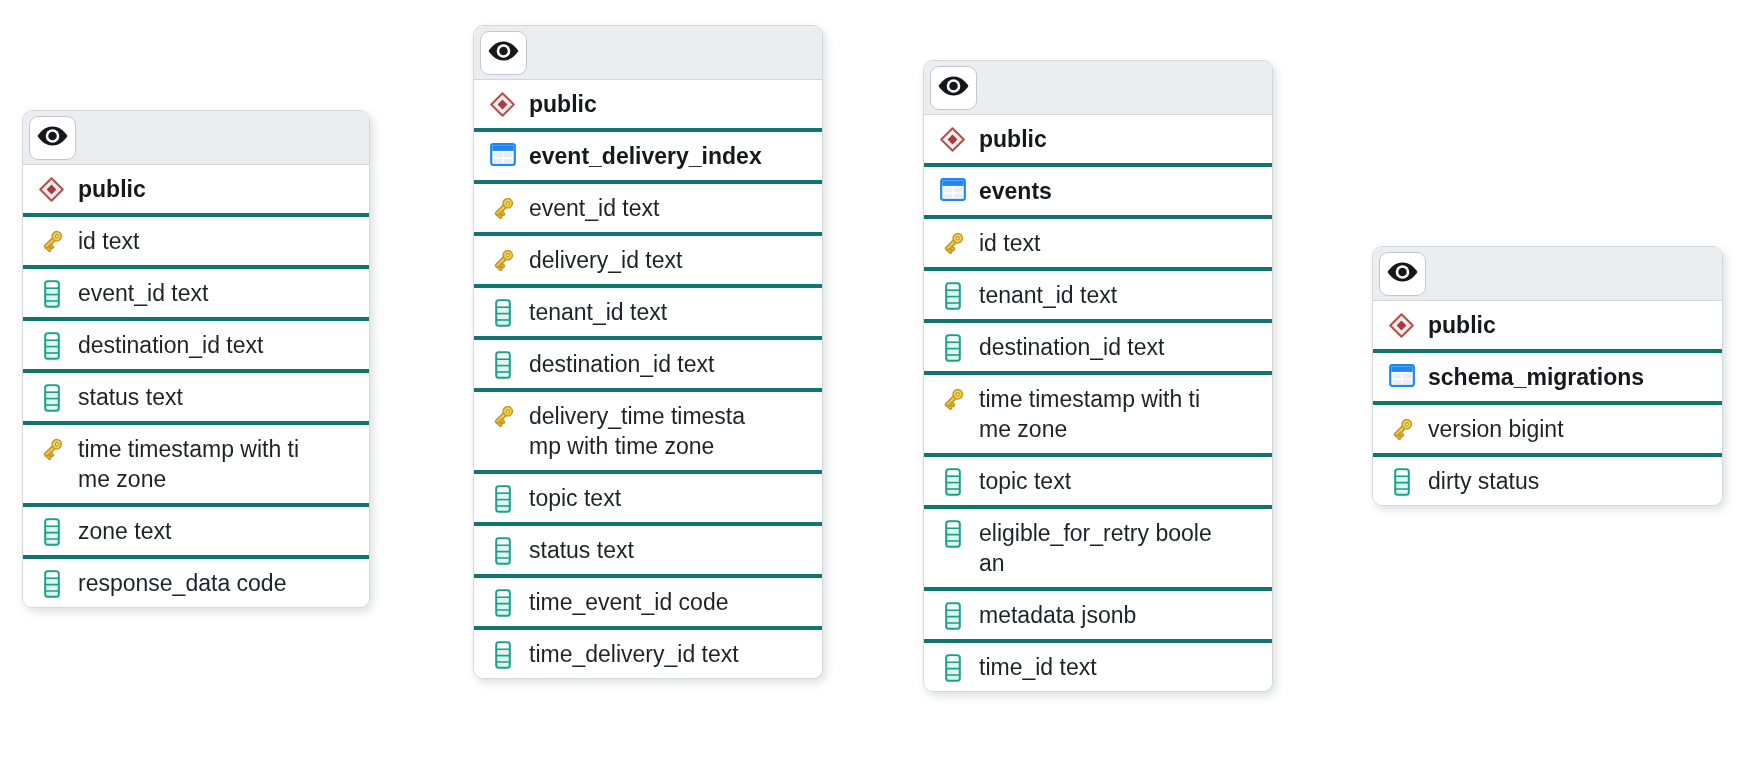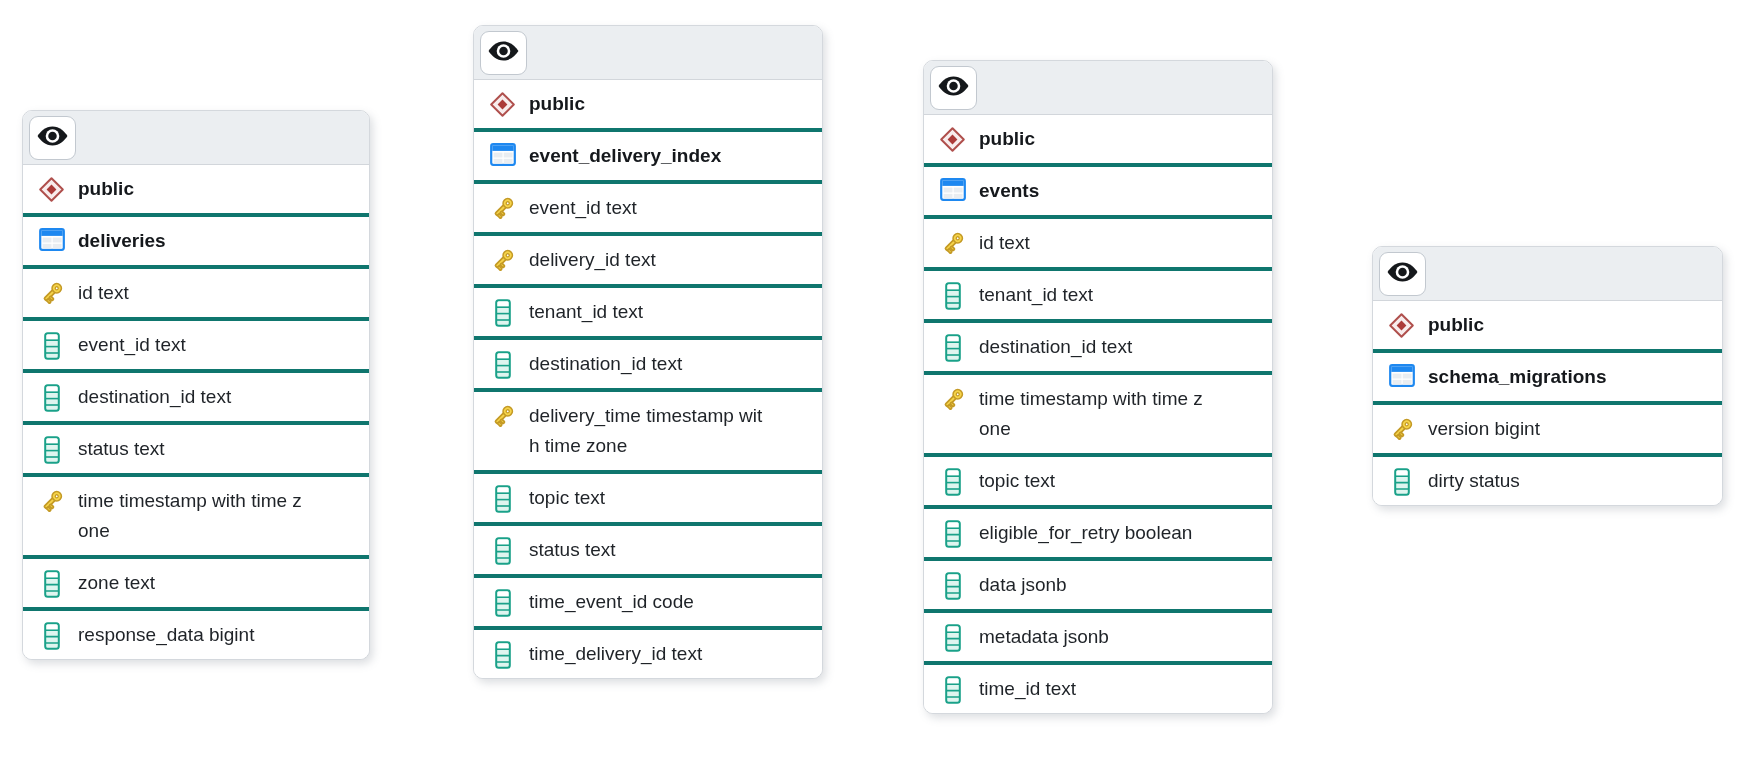--- a/index.html
+++ b/index.html
@@ -57,33 +57,160 @@
   }
   .card-body > .card-row:first-child { border-top: none; }
   .icon-cell {
     width: 27px;
     display: flex;
     justify-content: center;
     flex-shrink: 0;
     margin-top: 2px;
   }
   .row-label {
-    font-size: 19px;
+    font-size: 23px;
     line-height: 30px;
     max-width: 234px;
     word-break: break-all;
     color: #1f2328;
   }
   .row-label.bold { font-weight: 700; color: #15181c; }
 </style>
 </head>
 <body>
 
 <div class="canvas" id="canvas">
   <div class="card" style="left: 22px; top: 110px; width: 348px;">
+    <div class="card-header">
+      <button class="eye-button">
+        <span>
+          <svg width="33" height="24" viewBox="0 0 34 24" aria-hidden="true">
+            <path d="M17 2.2 C10 2.2 4.4 7.4 1.6 12 C4.4 16.6 10 21.8 17 21.8 C24 21.8 29.6 16.6 32.4 12 C29.6 7.4 24 2.2 17 2.2 Z" fill="#15181b"></path>
+            <circle cx="17" cy="12" r="7" fill="#ffffff"></circle>
+            <circle cx="17" cy="12" r="4.4" fill="#15181b"></circle>
+          </svg>
+        </span>
+      </button>
+    </div>
+    <div class="card-body">
+      <div class="card-row">
+        <span class="icon-cell">
+          <svg width="27" height="27" viewBox="0 0 27 27" aria-hidden="true">
+            <path d="M13.5 2.2 L24.8 13.5 L13.5 24.8 L2.2 13.5 Z" fill="#f8ecec" stroke="#b0514e" stroke-width="2" stroke-linejoin="round"></path>
+            <path d="M13.5 8.6 L18.4 13.5 L13.5 18.4 L8.6 13.5 Z" fill="#ac3b39"></path>
+          </svg>
+        </span>
+        <span class="row-label bold">public</span>
+      </div>
+
+  <div class="card-row">
+    <span class="icon-cell">
+      <svg width="26" height="26" viewBox="0 0 26 26" aria-hidden="true">
+        <g transform="rotate(45 13 13)" fill="#f6d44a" stroke="#c49a25" stroke-width="1.7" stroke-linejoin="round">
+          <rect x="11.2" y="9.5" width="3.6" height="13" rx="1.2"></rect>
+          <rect x="14.2" y="16" width="4.4" height="2.4" rx="0.9"></rect>
+          <rect x="14.2" y="19.8" width="4.4" height="2.4" rx="0.9"></rect>
+          <circle cx="13" cy="6.3" r="4.6"></circle>
+          <circle cx="13" cy="6.3" r="1.5" fill="#ffffff" stroke-width="1.2"></circle>
+        </g>
+      </svg>
+    </span>
+
+    <span class="row-label">id text</span>
+  </div>
+
+  <div class="card-row">
+
+    <span class="icon-cell">
+      <svg width="16" height="28" viewBox="0 0 16 28" aria-hidden="true">
+        <rect x="1.2" y="1.2" width="13.6" height="25.6" rx="2.6" fill="#dff5ef" stroke="#1aa189" stroke-width="2"></rect>
+        <rect x="2.6" y="2.6" width="10.8" height="5" rx="1.2" fill="#ffffff"></rect>
+        <line x1="2" y1="8.2" x2="14" y2="8.2" stroke="#1aa189" stroke-width="1.6"></line>
+        <line x1="2" y1="14.6" x2="14" y2="14.6" stroke="#1aa189" stroke-width="1.6"></line>
+        <line x1="2" y1="21" x2="14" y2="21" stroke="#1aa189" stroke-width="1.6"></line>
+      </svg>
+    </span>
+    <span class="row-label">event_id text</span>
+  </div>
+
+  <div class="card-row">
+
+    <span class="icon-cell">
+      <svg width="16" height="28" viewBox="0 0 16 28" aria-hidden="true">
+        <rect x="1.2" y="1.2" width="13.6" height="25.6" rx="2.6" fill="#dff5ef" stroke="#1aa189" stroke-width="2"></rect>
+        <rect x="2.6" y="2.6" width="10.8" height="5" rx="1.2" fill="#ffffff"></rect>
+        <line x1="2" y1="8.2" x2="14" y2="8.2" stroke="#1aa189" stroke-width="1.6"></line>
+        <line x1="2" y1="14.6" x2="14" y2="14.6" stroke="#1aa189" stroke-width="1.6"></line>
+        <line x1="2" y1="21" x2="14" y2="21" stroke="#1aa189" stroke-width="1.6"></line>
+      </svg>
+    </span>
+    <span class="row-label">destination_id text</span>
+  </div>
+
+  <div class="card-row">
+
+    <span class="icon-cell">
+      <svg width="16" height="28" viewBox="0 0 16 28" aria-hidden="true">
+        <rect x="1.2" y="1.2" width="13.6" height="25.6" rx="2.6" fill="#dff5ef" stroke="#1aa189" stroke-width="2"></rect>
+        <rect x="2.6" y="2.6" width="10.8" height="5" rx="1.2" fill="#ffffff"></rect>
+        <line x1="2" y1="8.2" x2="14" y2="8.2" stroke="#1aa189" stroke-width="1.6"></line>
+        <line x1="2" y1="14.6" x2="14" y2="14.6" stroke="#1aa189" stroke-width="1.6"></line>
+        <line x1="2" y1="21" x2="14" y2="21" stroke="#1aa189" stroke-width="1.6"></line>
+      </svg>
+    </span>
+    <span class="row-label">status text</span>
+  </div>
+
+  <div class="card-row">
+    <span class="icon-cell">
+      <svg width="26" height="26" viewBox="0 0 26 26" aria-hidden="true">
+        <g transform="rotate(45 13 13)" fill="#f6d44a" stroke="#c49a25" stroke-width="1.7" stroke-linejoin="round">
+          <rect x="11.2" y="9.5" width="3.6" height="13" rx="1.2"></rect>
+          <rect x="14.2" y="16" width="4.4" height="2.4" rx="0.9"></rect>
+          <rect x="14.2" y="19.8" width="4.4" height="2.4" rx="0.9"></rect>
+          <circle cx="13" cy="6.3" r="4.6"></circle>
+          <circle cx="13" cy="6.3" r="1.5" fill="#ffffff" stroke-width="1.2"></circle>
+        </g>
+      </svg>
+    </span>
+
+    <span class="row-label">time timestamp with time zone</span>
+  </div>
+
+  <div class="card-row">
+
+    <span class="icon-cell">
+      <svg width="16" height="28" viewBox="0 0 16 28" aria-hidden="true">
+        <rect x="1.2" y="1.2" width="13.6" height="25.6" rx="2.6" fill="#dff5ef" stroke="#1aa189" stroke-width="2"></rect>
+        <rect x="2.6" y="2.6" width="10.8" height="5" rx="1.2" fill="#ffffff"></rect>
+        <line x1="2" y1="8.2" x2="14" y2="8.2" stroke="#1aa189" stroke-width="1.6"></line>
+        <line x1="2" y1="14.6" x2="14" y2="14.6" stroke="#1aa189" stroke-width="1.6"></line>
+        <line x1="2" y1="21" x2="14" y2="21" stroke="#1aa189" stroke-width="1.6"></line>
+      </svg>
+    </span>
+    <span class="row-label">zone text</span>
+  </div>
+
+  <div class="card-row">
+
+    <span class="icon-cell">
+      <svg width="16" height="28" viewBox="0 0 16 28" aria-hidden="true">
+        <rect x="1.2" y="1.2" width="13.6" height="25.6" rx="2.6" fill="#dff5ef" stroke="#1aa189" stroke-width="2"></rect>
+        <rect x="2.6" y="2.6" width="10.8" height="5" rx="1.2" fill="#ffffff"></rect>
+        <line x1="2" y1="8.2" x2="14" y2="8.2" stroke="#1aa189" stroke-width="1.6"></line>
+        <line x1="2" y1="14.6" x2="14" y2="14.6" stroke="#1aa189" stroke-width="1.6"></line>
+        <line x1="2" y1="21" x2="14" y2="21" stroke="#1aa189" stroke-width="1.6"></line>
+      </svg>
+    </span>
+    <span class="row-label">response_data code</span>
+  </div>
+</div>
+  </div>
+
+  <div class="card" style="left: 473px; top: 25px; width: 350px;">
     <div class="card-header">
       <button class="eye-button">
         <span>
           <svg width="33" height="24" viewBox="0 0 34 24" aria-hidden="true">
             <path d="M17 2.2 C10 2.2 4.4 7.4 1.6 12 C4.4 16.6 10 21.8 17 21.8 C24 21.8 29.6 16.6 32.4 12 C29.6 7.4 24 2.2 17 2.2 Z" fill="#15181b"></path>
             <circle cx="17" cy="12" r="7" fill="#ffffff"></circle>
             <circle cx="17" cy="12" r="4.4" fill="#15181b"></circle>
           </svg>
         </span>
       </button>
@@ -102,128 +229,159 @@
         <span class="icon-cell">
           <svg width="26" height="23" viewBox="0 0 26 23" aria-hidden="true">
             <rect x="1.2" y="1.2" width="23.6" height="20.6" rx="2" fill="#ffffff" stroke="#1e88f0" stroke-width="2.2"></rect>
             <rect x="2.3" y="2.3" width="21.4" height="5.6" fill="#1e88f0"></rect>
             <rect x="3.6" y="9.6" width="8.9" height="4.9" fill="#e9edf1"></rect>
             <rect x="13.7" y="9.6" width="8.9" height="4.9" fill="#e9edf1"></rect>
             <rect x="3.6" y="15.8" width="8.9" height="4.9" fill="#e9edf1"></rect>
             <rect x="13.7" y="15.8" width="8.9" height="4.9" fill="#e9edf1"></rect>
           </svg>
         </span>
-        <span class="row-label bold">deliveries</span>
+        <span class="row-label bold">event_delivery_index</span>
       </div>
 
   <div class="card-row">
     <span class="icon-cell">
       <svg width="26" height="26" viewBox="0 0 26 26" aria-hidden="true">
         <g transform="rotate(45 13 13)" fill="#f6d44a" stroke="#c49a25" stroke-width="1.7" stroke-linejoin="round">
           <rect x="11.2" y="9.5" width="3.6" height="13" rx="1.2"></rect>
           <rect x="14.2" y="16" width="4.4" height="2.4" rx="0.9"></rect>
           <rect x="14.2" y="19.8" width="4.4" height="2.4" rx="0.9"></rect>
           <circle cx="13" cy="6.3" r="4.6"></circle>
           <circle cx="13" cy="6.3" r="1.5" fill="#ffffff" stroke-width="1.2"></circle>
         </g>
       </svg>
     </span>
 
-    <span class="row-label">id text</span>
-  </div>
-
-  <div class="card-row">
-
-    <span class="icon-cell">
-      <svg width="16" height="28" viewBox="0 0 16 28" aria-hidden="true">
-        <rect x="1.2" y="1.2" width="13.6" height="25.6" rx="2.6" fill="#dff5ef" stroke="#1aa189" stroke-width="2"></rect>
-        <rect x="2.6" y="2.6" width="10.8" height="5" rx="1.2" fill="#ffffff"></rect>
-        <line x1="2" y1="8.2" x2="14" y2="8.2" stroke="#1aa189" stroke-width="1.6"></line>
-        <line x1="2" y1="14.6" x2="14" y2="14.6" stroke="#1aa189" stroke-width="1.6"></line>
-        <line x1="2" y1="21" x2="14" y2="21" stroke="#1aa189" stroke-width="1.6"></line>
-      </svg>
-    </span>
     <span class="row-label">event_id text</span>
   </div>
 
   <div class="card-row">
+    <span class="icon-cell">
+      <svg width="26" height="26" viewBox="0 0 26 26" aria-hidden="true">
+        <g transform="rotate(45 13 13)" fill="#f6d44a" stroke="#c49a25" stroke-width="1.7" stroke-linejoin="round">
+          <rect x="11.2" y="9.5" width="3.6" height="13" rx="1.2"></rect>
+          <rect x="14.2" y="16" width="4.4" height="2.4" rx="0.9"></rect>
+          <rect x="14.2" y="19.8" width="4.4" height="2.4" rx="0.9"></rect>
+          <circle cx="13" cy="6.3" r="4.6"></circle>
+          <circle cx="13" cy="6.3" r="1.5" fill="#ffffff" stroke-width="1.2"></circle>
+        </g>
+      </svg>
+    </span>
+
+    <span class="row-label">delivery_id text</span>
+  </div>
+
+  <div class="card-row">
+
+    <span class="icon-cell">
+      <svg width="16" height="28" viewBox="0 0 16 28" aria-hidden="true">
+        <rect x="1.2" y="1.2" width="13.6" height="25.6" rx="2.6" fill="#dff5ef" stroke="#1aa189" stroke-width="2"></rect>
+        <rect x="2.6" y="2.6" width="10.8" height="5" rx="1.2" fill="#ffffff"></rect>
+        <line x1="2" y1="8.2" x2="14" y2="8.2" stroke="#1aa189" stroke-width="1.6"></line>
+        <line x1="2" y1="14.6" x2="14" y2="14.6" stroke="#1aa189" stroke-width="1.6"></line>
+        <line x1="2" y1="21" x2="14" y2="21" stroke="#1aa189" stroke-width="1.6"></line>
+      </svg>
+    </span>
+    <span class="row-label">tenant_id text</span>
+  </div>
+
+  <div class="card-row">
 
     <span class="icon-cell">
       <svg width="16" height="28" viewBox="0 0 16 28" aria-hidden="true">
         <rect x="1.2" y="1.2" width="13.6" height="25.6" rx="2.6" fill="#dff5ef" stroke="#1aa189" stroke-width="2"></rect>
         <rect x="2.6" y="2.6" width="10.8" height="5" rx="1.2" fill="#ffffff"></rect>
         <line x1="2" y1="8.2" x2="14" y2="8.2" stroke="#1aa189" stroke-width="1.6"></line>
         <line x1="2" y1="14.6" x2="14" y2="14.6" stroke="#1aa189" stroke-width="1.6"></line>
         <line x1="2" y1="21" x2="14" y2="21" stroke="#1aa189" stroke-width="1.6"></line>
       </svg>
     </span>
     <span class="row-label">destination_id text</span>
   </div>
 
+
+  <div class="card-row">
+    <span class="icon-cell">
+      <svg width="26" height="26" viewBox="0 0 26 26" aria-hidden="true">
+        <g transform="rotate(45 13 13)" fill="#f6d44a" stroke="#c49a25" stroke-width="1.7" stroke-linejoin="round">
+          <rect x="11.2" y="9.5" width="3.6" height="13" rx="1.2"></rect>
+          <rect x="14.2" y="16" width="4.4" height="2.4" rx="0.9"></rect>
+          <rect x="14.2" y="19.8" width="4.4" height="2.4" rx="0.9"></rect>
+          <circle cx="13" cy="6.3" r="4.6"></circle>
+          <circle cx="13" cy="6.3" r="1.5" fill="#ffffff" stroke-width="1.2"></circle>
+        </g>
+      </svg>
+    </span>
+
+    <span class="row-label">delivery_time timestamp with time zone</span>
+  </div>
+
+  <div class="card-row">
+
+    <span class="icon-cell">
+      <svg width="16" height="28" viewBox="0 0 16 28" aria-hidden="true">
+        <rect x="1.2" y="1.2" width="13.6" height="25.6" rx="2.6" fill="#dff5ef" stroke="#1aa189" stroke-width="2"></rect>
+        <rect x="2.6" y="2.6" width="10.8" height="5" rx="1.2" fill="#ffffff"></rect>
+        <line x1="2" y1="8.2" x2="14" y2="8.2" stroke="#1aa189" stroke-width="1.6"></line>
+        <line x1="2" y1="14.6" x2="14" y2="14.6" stroke="#1aa189" stroke-width="1.6"></line>
+        <line x1="2" y1="21" x2="14" y2="21" stroke="#1aa189" stroke-width="1.6"></line>
+      </svg>
+    </span>
+    <span class="row-label">topic text</span>
+  </div>
+
   <div class="card-row">
 
     <span class="icon-cell">
       <svg width="16" height="28" viewBox="0 0 16 28" aria-hidden="true">
         <rect x="1.2" y="1.2" width="13.6" height="25.6" rx="2.6" fill="#dff5ef" stroke="#1aa189" stroke-width="2"></rect>
         <rect x="2.6" y="2.6" width="10.8" height="5" rx="1.2" fill="#ffffff"></rect>
         <line x1="2" y1="8.2" x2="14" y2="8.2" stroke="#1aa189" stroke-width="1.6"></line>
         <line x1="2" y1="14.6" x2="14" y2="14.6" stroke="#1aa189" stroke-width="1.6"></line>
         <line x1="2" y1="21" x2="14" y2="21" stroke="#1aa189" stroke-width="1.6"></line>
       </svg>
     </span>
     <span class="row-label">status text</span>
   </div>
 
   <div class="card-row">
-    <span class="icon-cell">
-      <svg width="26" height="26" viewBox="0 0 26 26" aria-hidden="true">
-        <g transform="rotate(45 13 13)" fill="#f6d44a" stroke="#c49a25" stroke-width="1.7" stroke-linejoin="round">
-          <rect x="11.2" y="9.5" width="3.6" height="13" rx="1.2"></rect>
-          <rect x="14.2" y="16" width="4.4" height="2.4" rx="0.9"></rect>
-          <rect x="14.2" y="19.8" width="4.4" height="2.4" rx="0.9"></rect>
-          <circle cx="13" cy="6.3" r="4.6"></circle>
-          <circle cx="13" cy="6.3" r="1.5" fill="#ffffff" stroke-width="1.2"></circle>
-        </g>
-      </svg>
-    </span>
-
-    <span class="row-label">time timestamp with time zone</span>
-  </div>
-
-  <div class="card-row">
-
-    <span class="icon-cell">
-      <svg width="16" height="28" viewBox="0 0 16 28" aria-hidden="true">
-        <rect x="1.2" y="1.2" width="13.6" height="25.6" rx="2.6" fill="#dff5ef" stroke="#1aa189" stroke-width="2"></rect>
-        <rect x="2.6" y="2.6" width="10.8" height="5" rx="1.2" fill="#ffffff"></rect>
-        <line x1="2" y1="8.2" x2="14" y2="8.2" stroke="#1aa189" stroke-width="1.6"></line>
-        <line x1="2" y1="14.6" x2="14" y2="14.6" stroke="#1aa189" stroke-width="1.6"></line>
-        <line x1="2" y1="21" x2="14" y2="21" stroke="#1aa189" stroke-width="1.6"></line>
-      </svg>
-    </span>
-    <span class="row-label">zone text</span>
-  </div>
-
-  <div class="card-row">
-
-    <span class="icon-cell">
-      <svg width="16" height="28" viewBox="0 0 16 28" aria-hidden="true">
-        <rect x="1.2" y="1.2" width="13.6" height="25.6" rx="2.6" fill="#dff5ef" stroke="#1aa189" stroke-width="2"></rect>
-        <rect x="2.6" y="2.6" width="10.8" height="5" rx="1.2" fill="#ffffff"></rect>
-        <line x1="2" y1="8.2" x2="14" y2="8.2" stroke="#1aa189" stroke-width="1.6"></line>
-        <line x1="2" y1="14.6" x2="14" y2="14.6" stroke="#1aa189" stroke-width="1.6"></line>
-        <line x1="2" y1="21" x2="14" y2="21" stroke="#1aa189" stroke-width="1.6"></line>
-      </svg>
-    </span>
-    <span class="row-label">response_data bigint</span>
+
+    <span class="icon-cell">
+      <svg width="16" height="28" viewBox="0 0 16 28" aria-hidden="true">
+        <rect x="1.2" y="1.2" width="13.6" height="25.6" rx="2.6" fill="#dff5ef" stroke="#1aa189" stroke-width="2"></rect>
+        <rect x="2.6" y="2.6" width="10.8" height="5" rx="1.2" fill="#ffffff"></rect>
+        <line x1="2" y1="8.2" x2="14" y2="8.2" stroke="#1aa189" stroke-width="1.6"></line>
+        <line x1="2" y1="14.6" x2="14" y2="14.6" stroke="#1aa189" stroke-width="1.6"></line>
+        <line x1="2" y1="21" x2="14" y2="21" stroke="#1aa189" stroke-width="1.6"></line>
+      </svg>
+    </span>
+    <span class="row-label">time_event_id code</span>
+  </div>
+
+  <div class="card-row">
+
+    <span class="icon-cell">
+      <svg width="16" height="28" viewBox="0 0 16 28" aria-hidden="true">
+        <rect x="1.2" y="1.2" width="13.6" height="25.6" rx="2.6" fill="#dff5ef" stroke="#1aa189" stroke-width="2"></rect>
+        <rect x="2.6" y="2.6" width="10.8" height="5" rx="1.2" fill="#ffffff"></rect>
+        <line x1="2" y1="8.2" x2="14" y2="8.2" stroke="#1aa189" stroke-width="1.6"></line>
+        <line x1="2" y1="14.6" x2="14" y2="14.6" stroke="#1aa189" stroke-width="1.6"></line>
+        <line x1="2" y1="21" x2="14" y2="21" stroke="#1aa189" stroke-width="1.6"></line>
+      </svg>
+    </span>
+    <span class="row-label">time_delivery_id text</span>
   </div>
 </div>
   </div>
 
-  <div class="card" style="left: 473px; top: 25px; width: 350px;">
+  <div class="card" style="left: 923px; top: 60px; width: 350px;">
     <div class="card-header">
       <button class="eye-button">
         <span>
           <svg width="33" height="24" viewBox="0 0 34 24" aria-hidden="true">
             <path d="M17 2.2 C10 2.2 4.4 7.4 1.6 12 C4.4 16.6 10 21.8 17 21.8 C24 21.8 29.6 16.6 32.4 12 C29.6 7.4 24 2.2 17 2.2 Z" fill="#15181b"></path>
             <circle cx="17" cy="12" r="7" fill="#ffffff"></circle>
             <circle cx="17" cy="12" r="4.4" fill="#15181b"></circle>
           </svg>
         </span>
       </button>
@@ -242,53 +400,37 @@
         <span class="icon-cell">
           <svg width="26" height="23" viewBox="0 0 26 23" aria-hidden="true">
             <rect x="1.2" y="1.2" width="23.6" height="20.6" rx="2" fill="#ffffff" stroke="#1e88f0" stroke-width="2.2"></rect>
             <rect x="2.3" y="2.3" width="21.4" height="5.6" fill="#1e88f0"></rect>
             <rect x="3.6" y="9.6" width="8.9" height="4.9" fill="#e9edf1"></rect>
             <rect x="13.7" y="9.6" width="8.9" height="4.9" fill="#e9edf1"></rect>
             <rect x="3.6" y="15.8" width="8.9" height="4.9" fill="#e9edf1"></rect>
             <rect x="13.7" y="15.8" width="8.9" height="4.9" fill="#e9edf1"></rect>
           </svg>
         </span>
-        <span class="row-label bold">event_delivery_index</span>
+        <span class="row-label bold">events</span>
       </div>
 
   <div class="card-row">
     <span class="icon-cell">
       <svg width="26" height="26" viewBox="0 0 26 26" aria-hidden="true">
         <g transform="rotate(45 13 13)" fill="#f6d44a" stroke="#c49a25" stroke-width="1.7" stroke-linejoin="round">
           <rect x="11.2" y="9.5" width="3.6" height="13" rx="1.2"></rect>
           <rect x="14.2" y="16" width="4.4" height="2.4" rx="0.9"></rect>
           <rect x="14.2" y="19.8" width="4.4" height="2.4" rx="0.9"></rect>
           <circle cx="13" cy="6.3" r="4.6"></circle>
           <circle cx="13" cy="6.3" r="1.5" fill="#ffffff" stroke-width="1.2"></circle>
         </g>
       </svg>
     </span>
 
-    <span class="row-label">event_id text</span>
-  </div>
-
-  <div class="card-row">
-    <span class="icon-cell">
-      <svg width="26" height="26" viewBox="0 0 26 26" aria-hidden="true">
-        <g transform="rotate(45 13 13)" fill="#f6d44a" stroke="#c49a25" stroke-width="1.7" stroke-linejoin="round">
-          <rect x="11.2" y="9.5" width="3.6" height="13" rx="1.2"></rect>
-          <rect x="14.2" y="16" width="4.4" height="2.4" rx="0.9"></rect>
-          <rect x="14.2" y="19.8" width="4.4" height="2.4" rx="0.9"></rect>
-          <circle cx="13" cy="6.3" r="4.6"></circle>
-          <circle cx="13" cy="6.3" r="1.5" fill="#ffffff" stroke-width="1.2"></circle>
-        </g>
-      </svg>
-    </span>
-
-    <span class="row-label">delivery_id text</span>
+    <span class="row-label">id text</span>
   </div>
 
   <div class="card-row">
 
     <span class="icon-cell">
       <svg width="16" height="28" viewBox="0 0 16 28" aria-hidden="true">
         <rect x="1.2" y="1.2" width="13.6" height="25.6" rx="2.6" fill="#dff5ef" stroke="#1aa189" stroke-width="2"></rect>
         <rect x="2.6" y="2.6" width="10.8" height="5" rx="1.2" fill="#ffffff"></rect>
         <line x1="2" y1="8.2" x2="14" y2="8.2" stroke="#1aa189" stroke-width="1.6"></line>
         <line x1="2" y1="14.6" x2="14" y2="14.6" stroke="#1aa189" stroke-width="1.6"></line>
@@ -305,35 +447,34 @@
         <rect x="1.2" y="1.2" width="13.6" height="25.6" rx="2.6" fill="#dff5ef" stroke="#1aa189" stroke-width="2"></rect>
         <rect x="2.6" y="2.6" width="10.8" height="5" rx="1.2" fill="#ffffff"></rect>
         <line x1="2" y1="8.2" x2="14" y2="8.2" stroke="#1aa189" stroke-width="1.6"></line>
         <line x1="2" y1="14.6" x2="14" y2="14.6" stroke="#1aa189" stroke-width="1.6"></line>
         <line x1="2" y1="21" x2="14" y2="21" stroke="#1aa189" stroke-width="1.6"></line>
       </svg>
     </span>
     <span class="row-label">destination_id text</span>
   </div>
 
-
-  <div class="card-row">
-    <span class="icon-cell">
-      <svg width="26" height="26" viewBox="0 0 26 26" aria-hidden="true">
-        <g transform="rotate(45 13 13)" fill="#f6d44a" stroke="#c49a25" stroke-width="1.7" stroke-linejoin="round">
-          <rect x="11.2" y="9.5" width="3.6" height="13" rx="1.2"></rect>
-          <rect x="14.2" y="16" width="4.4" height="2.4" rx="0.9"></rect>
-          <rect x="14.2" y="19.8" width="4.4" height="2.4" rx="0.9"></rect>
-          <circle cx="13" cy="6.3" r="4.6"></circle>
-          <circle cx="13" cy="6.3" r="1.5" fill="#ffffff" stroke-width="1.2"></circle>
-        </g>
-      </svg>
-    </span>
-
-    <span class="row-label">delivery_time timestamp with time zone</span>
+  <div class="card-row">
+    <span class="icon-cell">
+      <svg width="26" height="26" viewBox="0 0 26 26" aria-hidden="true">
+        <g transform="rotate(45 13 13)" fill="#f6d44a" stroke="#c49a25" stroke-width="1.7" stroke-linejoin="round">
+          <rect x="11.2" y="9.5" width="3.6" height="13" rx="1.2"></rect>
+          <rect x="14.2" y="16" width="4.4" height="2.4" rx="0.9"></rect>
+          <rect x="14.2" y="19.8" width="4.4" height="2.4" rx="0.9"></rect>
+          <circle cx="13" cy="6.3" r="4.6"></circle>
+          <circle cx="13" cy="6.3" r="1.5" fill="#ffffff" stroke-width="1.2"></circle>
+        </g>
+      </svg>
+    </span>
+
+    <span class="row-label">time timestamp with time zone</span>
   </div>
 
   <div class="card-row">
 
     <span class="icon-cell">
       <svg width="16" height="28" viewBox="0 0 16 28" aria-hidden="true">
         <rect x="1.2" y="1.2" width="13.6" height="25.6" rx="2.6" fill="#dff5ef" stroke="#1aa189" stroke-width="2"></rect>
         <rect x="2.6" y="2.6" width="10.8" height="5" rx="1.2" fill="#ffffff"></rect>
         <line x1="2" y1="8.2" x2="14" y2="8.2" stroke="#1aa189" stroke-width="1.6"></line>
         <line x1="2" y1="14.6" x2="14" y2="14.6" stroke="#1aa189" stroke-width="1.6"></line>
@@ -347,54 +488,55 @@
 
     <span class="icon-cell">
       <svg width="16" height="28" viewBox="0 0 16 28" aria-hidden="true">
         <rect x="1.2" y="1.2" width="13.6" height="25.6" rx="2.6" fill="#dff5ef" stroke="#1aa189" stroke-width="2"></rect>
         <rect x="2.6" y="2.6" width="10.8" height="5" rx="1.2" fill="#ffffff"></rect>
         <line x1="2" y1="8.2" x2="14" y2="8.2" stroke="#1aa189" stroke-width="1.6"></line>
         <line x1="2" y1="14.6" x2="14" y2="14.6" stroke="#1aa189" stroke-width="1.6"></line>
         <line x1="2" y1="21" x2="14" y2="21" stroke="#1aa189" stroke-width="1.6"></line>
       </svg>
     </span>
-    <span class="row-label">status text</span>
-  </div>
-
-  <div class="card-row">
-
-    <span class="icon-cell">
-      <svg width="16" height="28" viewBox="0 0 16 28" aria-hidden="true">
-        <rect x="1.2" y="1.2" width="13.6" height="25.6" rx="2.6" fill="#dff5ef" stroke="#1aa189" stroke-width="2"></rect>
-        <rect x="2.6" y="2.6" width="10.8" height="5" rx="1.2" fill="#ffffff"></rect>
-        <line x1="2" y1="8.2" x2="14" y2="8.2" stroke="#1aa189" stroke-width="1.6"></line>
-        <line x1="2" y1="14.6" x2="14" y2="14.6" stroke="#1aa189" stroke-width="1.6"></line>
-        <line x1="2" y1="21" x2="14" y2="21" stroke="#1aa189" stroke-width="1.6"></line>
-      </svg>
-    </span>
-    <span class="row-label">time_event_id code</span>
-  </div>
-
-  <div class="card-row">
-
-    <span class="icon-cell">
-      <svg width="16" height="28" viewBox="0 0 16 28" aria-hidden="true">
-        <rect x="1.2" y="1.2" width="13.6" height="25.6" rx="2.6" fill="#dff5ef" stroke="#1aa189" stroke-width="2"></rect>
-        <rect x="2.6" y="2.6" width="10.8" height="5" rx="1.2" fill="#ffffff"></rect>
-        <line x1="2" y1="8.2" x2="14" y2="8.2" stroke="#1aa189" stroke-width="1.6"></line>
-        <line x1="2" y1="14.6" x2="14" y2="14.6" stroke="#1aa189" stroke-width="1.6"></line>
-        <line x1="2" y1="21" x2="14" y2="21" stroke="#1aa189" stroke-width="1.6"></line>
-      </svg>
-    </span>
-    <span class="row-label">time_delivery_id text</span>
+    <span class="row-label">eligible_for_retry boolean</span>
+  </div>
+
+
+  <div class="card-row">
+
+    <span class="icon-cell">
+      <svg width="16" height="28" viewBox="0 0 16 28" aria-hidden="true">
+        <rect x="1.2" y="1.2" width="13.6" height="25.6" rx="2.6" fill="#dff5ef" stroke="#1aa189" stroke-width="2"></rect>
+        <rect x="2.6" y="2.6" width="10.8" height="5" rx="1.2" fill="#ffffff"></rect>
+        <line x1="2" y1="8.2" x2="14" y2="8.2" stroke="#1aa189" stroke-width="1.6"></line>
+        <line x1="2" y1="14.6" x2="14" y2="14.6" stroke="#1aa189" stroke-width="1.6"></line>
+        <line x1="2" y1="21" x2="14" y2="21" stroke="#1aa189" stroke-width="1.6"></line>
+      </svg>
+    </span>
+    <span class="row-label">metadata jsonb</span>
+  </div>
+
+  <div class="card-row">
+
+    <span class="icon-cell">
+      <svg width="16" height="28" viewBox="0 0 16 28" aria-hidden="true">
+        <rect x="1.2" y="1.2" width="13.6" height="25.6" rx="2.6" fill="#dff5ef" stroke="#1aa189" stroke-width="2"></rect>
+        <rect x="2.6" y="2.6" width="10.8" height="5" rx="1.2" fill="#ffffff"></rect>
+        <line x1="2" y1="8.2" x2="14" y2="8.2" stroke="#1aa189" stroke-width="1.6"></line>
+        <line x1="2" y1="14.6" x2="14" y2="14.6" stroke="#1aa189" stroke-width="1.6"></line>
+        <line x1="2" y1="21" x2="14" y2="21" stroke="#1aa189" stroke-width="1.6"></line>
+      </svg>
+    </span>
+    <span class="row-label">time_id text</span>
   </div>
 </div>
   </div>
 
-  <div class="card" style="left: 923px; top: 60px; width: 350px;">
+  <div class="card" style="left: 1372px; top: 246px; width: 351px;">
     <div class="card-header">
       <button class="eye-button">
         <span>
           <svg width="33" height="24" viewBox="0 0 34 24" aria-hidden="true">
             <path d="M17 2.2 C10 2.2 4.4 7.4 1.6 12 C4.4 16.6 10 21.8 17 21.8 C24 21.8 29.6 16.6 32.4 12 C29.6 7.4 24 2.2 17 2.2 Z" fill="#15181b"></path>
             <circle cx="17" cy="12" r="7" fill="#ffffff"></circle>
             <circle cx="17" cy="12" r="4.4" fill="#15181b"></circle>
           </svg>
         </span>
       </button>
@@ -413,188 +555,20 @@
         <span class="icon-cell">
           <svg width="26" height="23" viewBox="0 0 26 23" aria-hidden="true">
             <rect x="1.2" y="1.2" width="23.6" height="20.6" rx="2" fill="#ffffff" stroke="#1e88f0" stroke-width="2.2"></rect>
             <rect x="2.3" y="2.3" width="21.4" height="5.6" fill="#1e88f0"></rect>
             <rect x="3.6" y="9.6" width="8.9" height="4.9" fill="#e9edf1"></rect>
             <rect x="13.7" y="9.6" width="8.9" height="4.9" fill="#e9edf1"></rect>
             <rect x="3.6" y="15.8" width="8.9" height="4.9" fill="#e9edf1"></rect>
             <rect x="13.7" y="15.8" width="8.9" height="4.9" fill="#e9edf1"></rect>
           </svg>
         </span>
-        <span class="row-label bold">events</span>
-      </div>
-
-  <div class="card-row">
-    <span class="icon-cell">
-      <svg width="26" height="26" viewBox="0 0 26 26" aria-hidden="true">
-        <g transform="rotate(45 13 13)" fill="#f6d44a" stroke="#c49a25" stroke-width="1.7" stroke-linejoin="round">
-          <rect x="11.2" y="9.5" width="3.6" height="13" rx="1.2"></rect>
-          <rect x="14.2" y="16" width="4.4" height="2.4" rx="0.9"></rect>
-          <rect x="14.2" y="19.8" width="4.4" height="2.4" rx="0.9"></rect>
-          <circle cx="13" cy="6.3" r="4.6"></circle>
-          <circle cx="13" cy="6.3" r="1.5" fill="#ffffff" stroke-width="1.2"></circle>
-        </g>
-      </svg>
-    </span>
-
-    <span class="row-label">id text</span>
-  </div>
-
-  <div class="card-row">
-
-    <span class="icon-cell">
-      <svg width="16" height="28" viewBox="0 0 16 28" aria-hidden="true">
-        <rect x="1.2" y="1.2" width="13.6" height="25.6" rx="2.6" fill="#dff5ef" stroke="#1aa189" stroke-width="2"></rect>
-        <rect x="2.6" y="2.6" width="10.8" height="5" rx="1.2" fill="#ffffff"></rect>
-        <line x1="2" y1="8.2" x2="14" y2="8.2" stroke="#1aa189" stroke-width="1.6"></line>
-        <line x1="2" y1="14.6" x2="14" y2="14.6" stroke="#1aa189" stroke-width="1.6"></line>
-        <line x1="2" y1="21" x2="14" y2="21" stroke="#1aa189" stroke-width="1.6"></line>
-      </svg>
-    </span>
-    <span class="row-label">tenant_id text</span>
-  </div>
-
-  <div class="card-row">
-
-    <span class="icon-cell">
-      <svg width="16" height="28" viewBox="0 0 16 28" aria-hidden="true">
-        <rect x="1.2" y="1.2" width="13.6" height="25.6" rx="2.6" fill="#dff5ef" stroke="#1aa189" stroke-width="2"></rect>
-        <rect x="2.6" y="2.6" width="10.8" height="5" rx="1.2" fill="#ffffff"></rect>
-        <line x1="2" y1="8.2" x2="14" y2="8.2" stroke="#1aa189" stroke-width="1.6"></line>
-        <line x1="2" y1="14.6" x2="14" y2="14.6" stroke="#1aa189" stroke-width="1.6"></line>
-        <line x1="2" y1="21" x2="14" y2="21" stroke="#1aa189" stroke-width="1.6"></line>
-      </svg>
-    </span>
-    <span class="row-label">destination_id text</span>
-  </div>
-
-  <div class="card-row">
-    <span class="icon-cell">
-      <svg width="26" height="26" viewBox="0 0 26 26" aria-hidden="true">
-        <g transform="rotate(45 13 13)" fill="#f6d44a" stroke="#c49a25" stroke-width="1.7" stroke-linejoin="round">
-          <rect x="11.2" y="9.5" width="3.6" height="13" rx="1.2"></rect>
-          <rect x="14.2" y="16" width="4.4" height="2.4" rx="0.9"></rect>
-          <rect x="14.2" y="19.8" width="4.4" height="2.4" rx="0.9"></rect>
-          <circle cx="13" cy="6.3" r="4.6"></circle>
-          <circle cx="13" cy="6.3" r="1.5" fill="#ffffff" stroke-width="1.2"></circle>
-        </g>
-      </svg>
-    </span>
-
-    <span class="row-label">time timestamp with time zone</span>
-  </div>
-
-  <div class="card-row">
-
-    <span class="icon-cell">
-      <svg width="16" height="28" viewBox="0 0 16 28" aria-hidden="true">
-        <rect x="1.2" y="1.2" width="13.6" height="25.6" rx="2.6" fill="#dff5ef" stroke="#1aa189" stroke-width="2"></rect>
-        <rect x="2.6" y="2.6" width="10.8" height="5" rx="1.2" fill="#ffffff"></rect>
-        <line x1="2" y1="8.2" x2="14" y2="8.2" stroke="#1aa189" stroke-width="1.6"></line>
-        <line x1="2" y1="14.6" x2="14" y2="14.6" stroke="#1aa189" stroke-width="1.6"></line>
-        <line x1="2" y1="21" x2="14" y2="21" stroke="#1aa189" stroke-width="1.6"></line>
-      </svg>
-    </span>
-    <span class="row-label">topic text</span>
-  </div>
-
-  <div class="card-row">
-
-    <span class="icon-cell">
-      <svg width="16" height="28" viewBox="0 0 16 28" aria-hidden="true">
-        <rect x="1.2" y="1.2" width="13.6" height="25.6" rx="2.6" fill="#dff5ef" stroke="#1aa189" stroke-width="2"></rect>
-        <rect x="2.6" y="2.6" width="10.8" height="5" rx="1.2" fill="#ffffff"></rect>
-        <line x1="2" y1="8.2" x2="14" y2="8.2" stroke="#1aa189" stroke-width="1.6"></line>
-        <line x1="2" y1="14.6" x2="14" y2="14.6" stroke="#1aa189" stroke-width="1.6"></line>
-        <line x1="2" y1="21" x2="14" y2="21" stroke="#1aa189" stroke-width="1.6"></line>
-      </svg>
-    </span>
-    <span class="row-label">eligible_for_retry boolean</span>
-  </div>
-
-  <div class="card-row">
-
-    <span class="icon-cell">
-      <svg width="16" height="28" viewBox="0 0 16 28" aria-hidden="true">
-        <rect x="1.2" y="1.2" width="13.6" height="25.6" rx="2.6" fill="#dff5ef" stroke="#1aa189" stroke-width="2"></rect>
-        <rect x="2.6" y="2.6" width="10.8" height="5" rx="1.2" fill="#ffffff"></rect>
-        <line x1="2" y1="8.2" x2="14" y2="8.2" stroke="#1aa189" stroke-width="1.6"></line>
-        <line x1="2" y1="14.6" x2="14" y2="14.6" stroke="#1aa189" stroke-width="1.6"></line>
-        <line x1="2" y1="21" x2="14" y2="21" stroke="#1aa189" stroke-width="1.6"></line>
-      </svg>
-    </span>
-    <span class="row-label">data jsonb</span>
-  </div>
-
-  <div class="card-row">
-
-    <span class="icon-cell">
-      <svg width="16" height="28" viewBox="0 0 16 28" aria-hidden="true">
-        <rect x="1.2" y="1.2" width="13.6" height="25.6" rx="2.6" fill="#dff5ef" stroke="#1aa189" stroke-width="2"></rect>
-        <rect x="2.6" y="2.6" width="10.8" height="5" rx="1.2" fill="#ffffff"></rect>
-        <line x1="2" y1="8.2" x2="14" y2="8.2" stroke="#1aa189" stroke-width="1.6"></line>
-        <line x1="2" y1="14.6" x2="14" y2="14.6" stroke="#1aa189" stroke-width="1.6"></line>
-        <line x1="2" y1="21" x2="14" y2="21" stroke="#1aa189" stroke-width="1.6"></line>
-      </svg>
-    </span>
-    <span class="row-label">metadata jsonb</span>
-  </div>
-
-  <div class="card-row">
-
-    <span class="icon-cell">
-      <svg width="16" height="28" viewBox="0 0 16 28" aria-hidden="true">
-        <rect x="1.2" y="1.2" width="13.6" height="25.6" rx="2.6" fill="#dff5ef" stroke="#1aa189" stroke-width="2"></rect>
-        <rect x="2.6" y="2.6" width="10.8" height="5" rx="1.2" fill="#ffffff"></rect>
-        <line x1="2" y1="8.2" x2="14" y2="8.2" stroke="#1aa189" stroke-width="1.6"></line>
-        <line x1="2" y1="14.6" x2="14" y2="14.6" stroke="#1aa189" stroke-width="1.6"></line>
-        <line x1="2" y1="21" x2="14" y2="21" stroke="#1aa189" stroke-width="1.6"></line>
-      </svg>
-    </span>
-    <span class="row-label">time_id text</span>
-  </div>
-</div>
-  </div>
-
-  <div class="card" style="left: 1372px; top: 246px; width: 351px;">
-    <div class="card-header">
-      <button class="eye-button">
-        <span>
-          <svg width="33" height="24" viewBox="0 0 34 24" aria-hidden="true">
-            <path d="M17 2.2 C10 2.2 4.4 7.4 1.6 12 C4.4 16.6 10 21.8 17 21.8 C24 21.8 29.6 16.6 32.4 12 C29.6 7.4 24 2.2 17 2.2 Z" fill="#15181b"></path>
-            <circle cx="17" cy="12" r="7" fill="#ffffff"></circle>
-            <circle cx="17" cy="12" r="4.4" fill="#15181b"></circle>
-          </svg>
-        </span>
-      </button>
-    </div>
-    <div class="card-body">
-      <div class="card-row">
-        <span class="icon-cell">
-          <svg width="27" height="27" viewBox="0 0 27 27" aria-hidden="true">
-            <path d="M13.5 2.2 L24.8 13.5 L13.5 24.8 L2.2 13.5 Z" fill="#f8ecec" stroke="#b0514e" stroke-width="2" stroke-linejoin="round"></path>
-            <path d="M13.5 8.6 L18.4 13.5 L13.5 18.4 L8.6 13.5 Z" fill="#ac3b39"></path>
-          </svg>
-        </span>
-        <span class="row-label bold">public</span>
-      </div>
-      <div class="card-row">
-        <span class="icon-cell">
-          <svg width="26" height="23" viewBox="0 0 26 23" aria-hidden="true">
-            <rect x="1.2" y="1.2" width="23.6" height="20.6" rx="2" fill="#ffffff" stroke="#1e88f0" stroke-width="2.2"></rect>
-            <rect x="2.3" y="2.3" width="21.4" height="5.6" fill="#1e88f0"></rect>
-            <rect x="3.6" y="9.6" width="8.9" height="4.9" fill="#e9edf1"></rect>
-            <rect x="13.7" y="9.6" width="8.9" height="4.9" fill="#e9edf1"></rect>
-            <rect x="3.6" y="15.8" width="8.9" height="4.9" fill="#e9edf1"></rect>
-            <rect x="13.7" y="15.8" width="8.9" height="4.9" fill="#e9edf1"></rect>
-          </svg>
-        </span>
         <span class="row-label bold">schema_migrations</span>
       </div>
 
   <div class="card-row">
     <span class="icon-cell">
       <svg width="26" height="26" viewBox="0 0 26 26" aria-hidden="true">
         <g transform="rotate(45 13 13)" fill="#f6d44a" stroke="#c49a25" stroke-width="1.7" stroke-linejoin="round">
           <rect x="11.2" y="9.5" width="3.6" height="13" rx="1.2"></rect>
           <rect x="14.2" y="16" width="4.4" height="2.4" rx="0.9"></rect>
           <rect x="14.2" y="19.8" width="4.4" height="2.4" rx="0.9"></rect>

